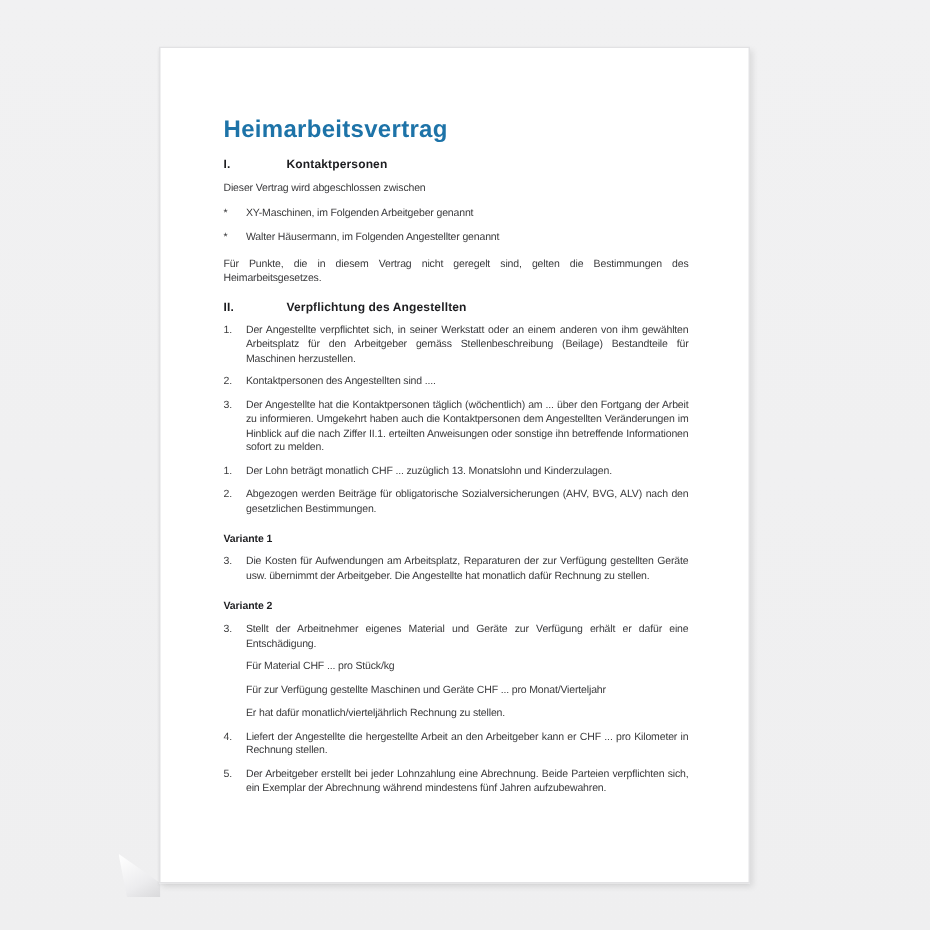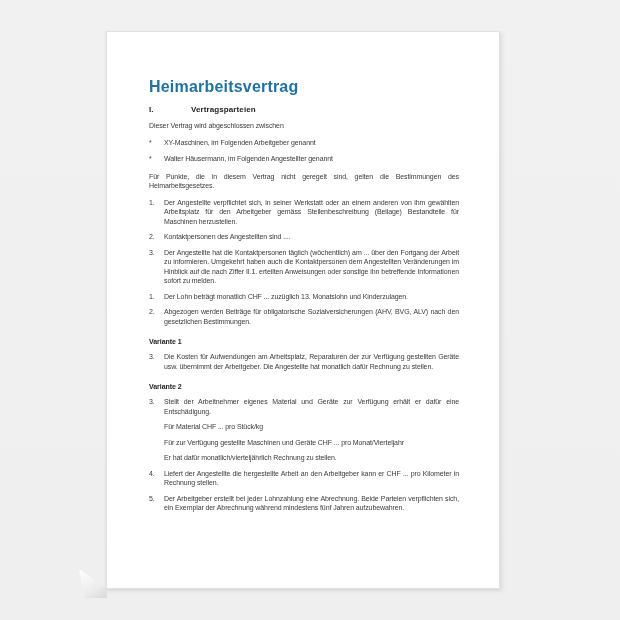--- a/index.html
+++ b/index.html
@@ -49,35 +49,39 @@
 <body>
 
 <div class="corner-curl"></div>
 
 <div class="paper">
 
   <h1 class="doc-title">Heimarbeitsvertrag</h1>
 
   <div class="sec-head">
     <span class="sec-num">I.</span>
-    <span>Vertragsparteien</span>
+    <span>Kontaktpersonen</span>
   </div>
   <p class="body-txt para">Dieser Vertrag wird abgeschlossen zwischen</p>
 
   <div class="body-txt bullet-row">
     <span class="bullet-mark">*</span>
     <span>XY-Maschinen, im Folgenden Arbeitgeber genannt</span>
   </div>
   <div class="body-txt bullet-row">
     <span class="bullet-mark">*</span>
     <span>Walter Häusermann, im Folgenden Angestellter genannt</span>
   </div>
 
   <p class="body-txt para" style="margin-top:8.5px;">Für Punkte, die in diesem Vertrag nicht geregelt sind, gelten die Bestimmungen des Heimarbeitsgesetzes.</p>
 
+  <div class="sec-head">
+    <span class="sec-num">II.</span>
+    <span>Verpflichtung des Angestellten</span>
+  </div>
 
   <div class="body-txt li-row">
     <span class="li-num">1.</span>
     <span class="li-txt">Der Angestellte verpflichtet sich, in seiner Werkstatt oder an einem anderen von ihm gewählten Arbeitsplatz für den Arbeitgeber gemäss Stellenbeschreibung (Beilage) Bestandteile für Maschinen herzustellen.</span>
   </div>
   <div class="body-txt li-row">
     <span class="li-num">2.</span>
     <span class="li-txt">Kontaktpersonen des Angestellten sind ....</span>
   </div>
   <div class="body-txt li-row">

